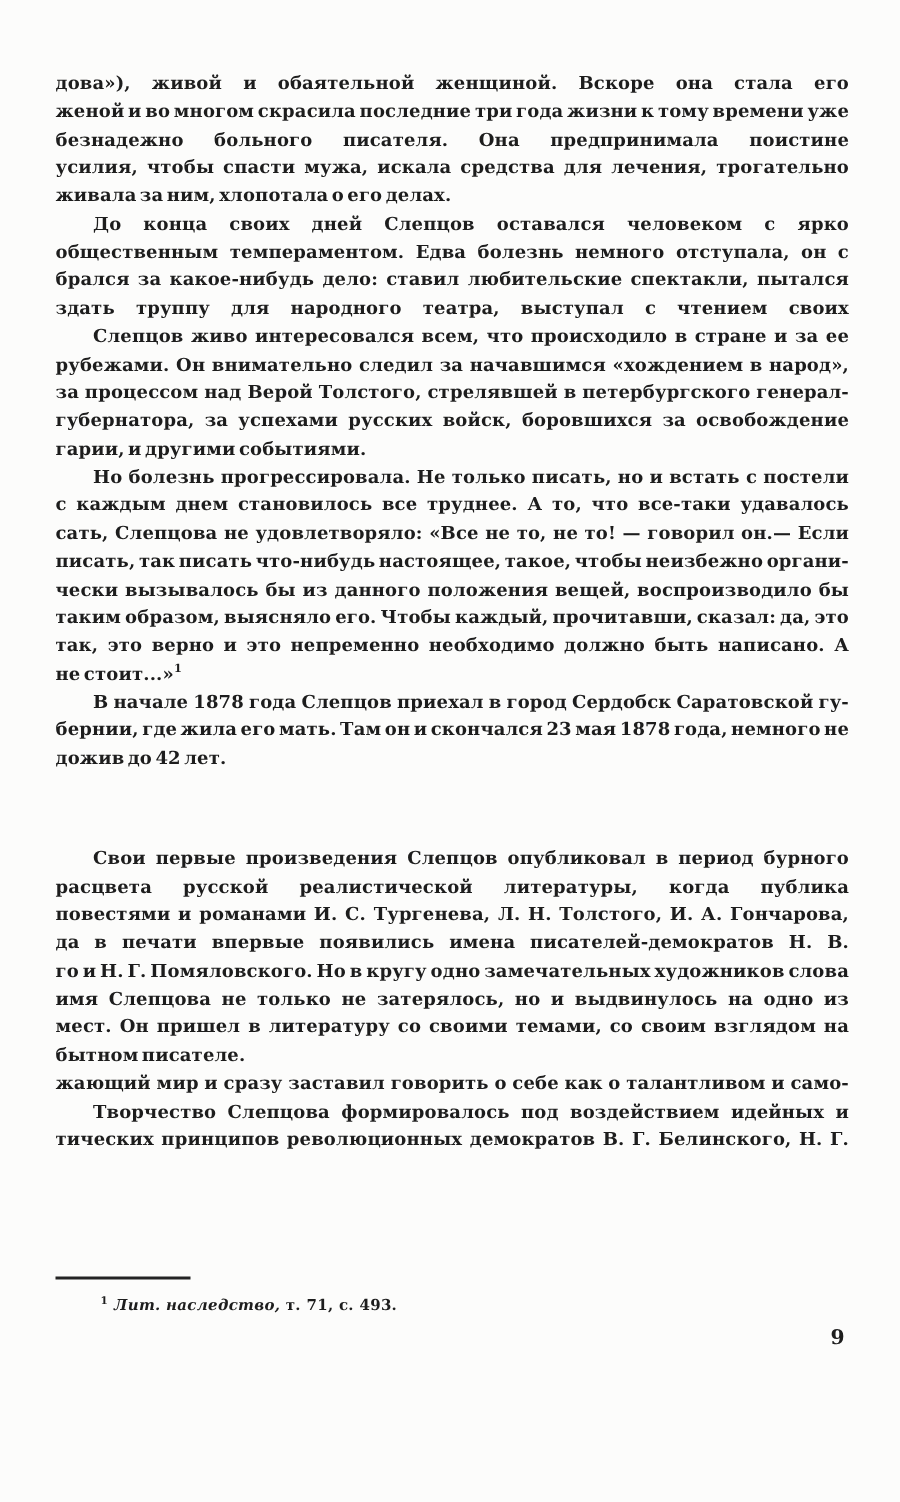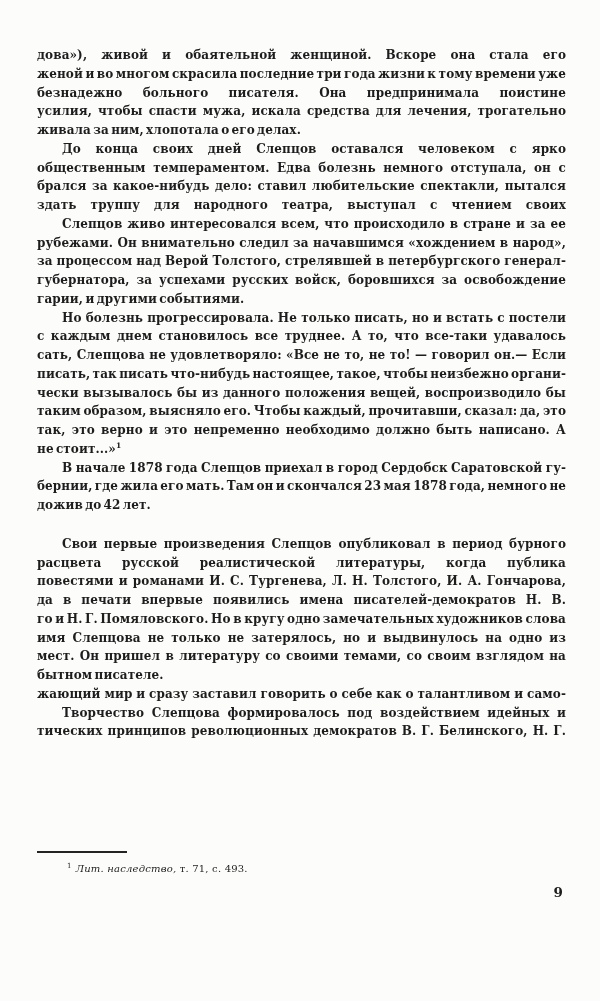--- a/index.html
+++ b/index.html
@@ -23,21 +23,21 @@
     position: absolute;
     left: 37px;
     top: 46px;
     width: 529px;
     font-size: 12px;
     font-weight: 700;
     line-height: 18.75px;
     letter-spacing: 0.1px;
   }
   .paragraph { margin: 0; }
-  .paragraph.section-break { margin-top: 20px; }
+  .paragraph.section-break { margin-top: 48px; }
   .line {
     text-align: justify;
     text-align-last: justify;
     word-spacing: -2px;
     height: 18.75px;
     overflow: hidden;
   }
   .line.first { text-indent: 25px; }
   .line.last  { text-align-last: left; }
   .line sup {
@@ -53,21 +53,21 @@
   }
   .footnote-rule {
     width: 90px;
     height: 2px;
     background: #242424;
   }
   .footnote-line {
     margin-top: 9px;
     padding-left: 30px;
     font-size: 10px;
-    font-weight: 400;
+    font-weight: 700;
     letter-spacing: 0.2px;
   }
   .footnote-line sup {
     font-size: 7px;
     vertical-align: 4px;
     margin-right: 4px;
   }
   .footnote-source { font-style: italic; }
   .page-number {
     position: absolute;

